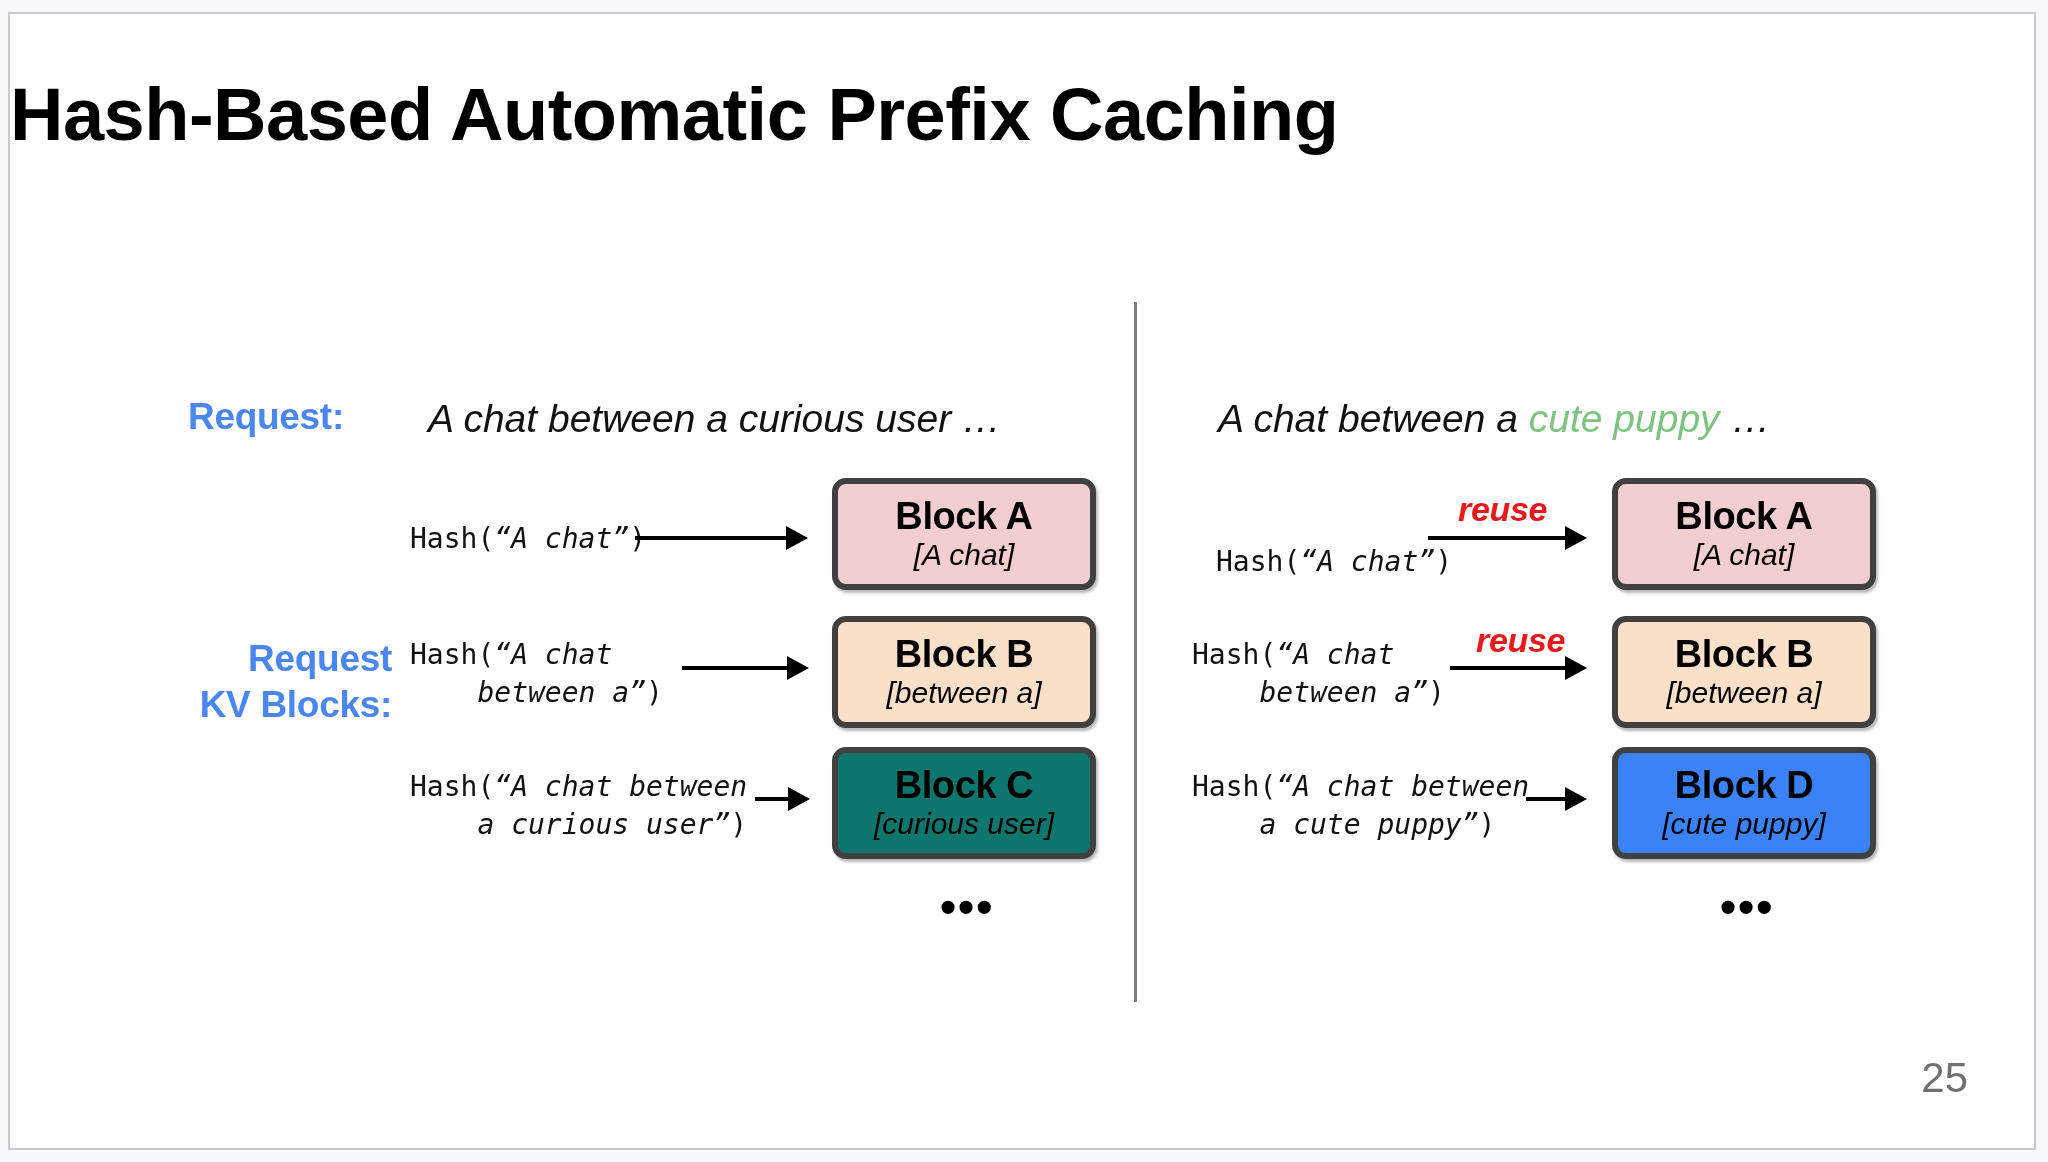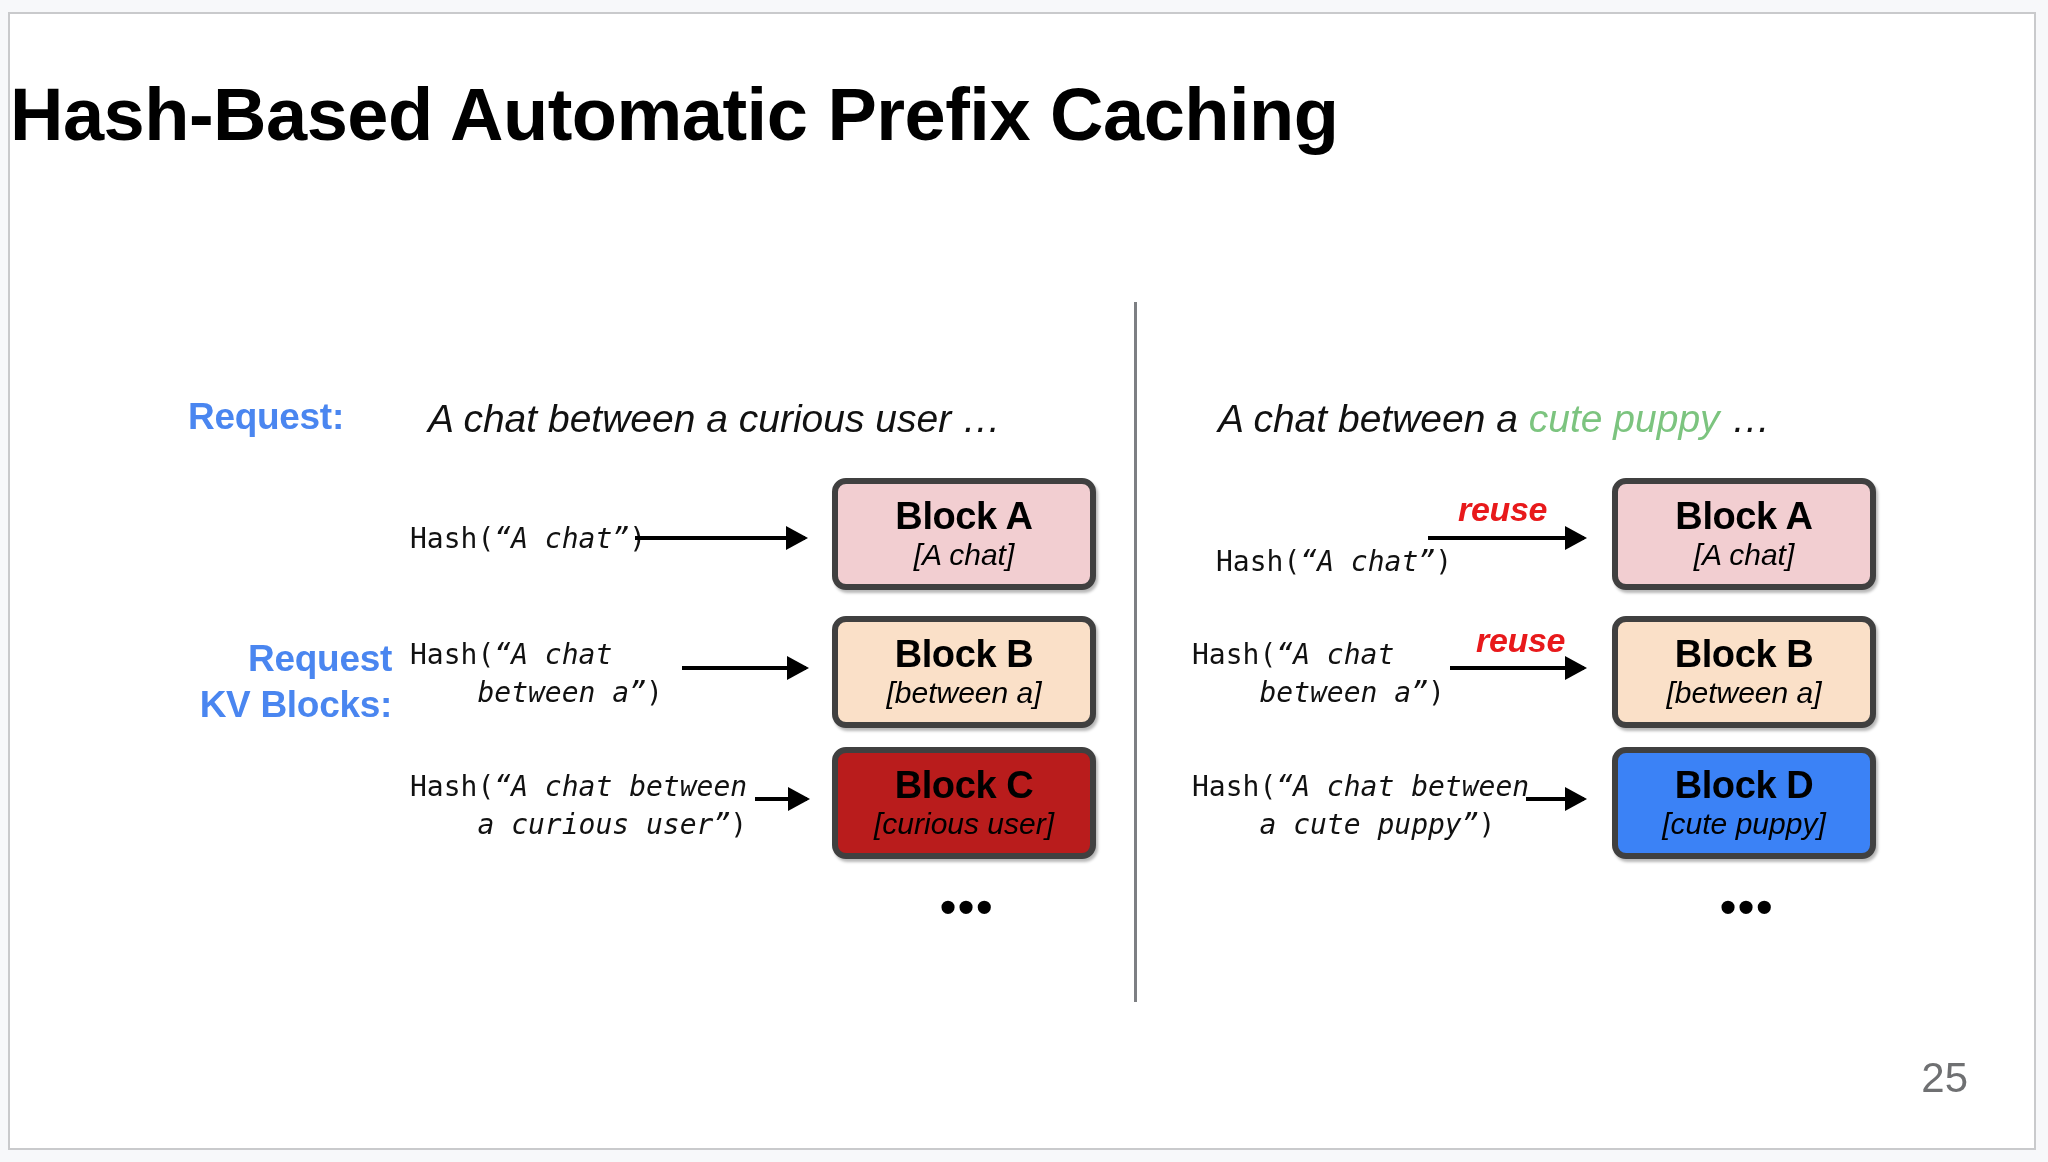--- a/index.html
+++ b/index.html
@@ -230,21 +230,21 @@
   <div class="arrow arrow-l3"></div>
 
   <div class="block blk-l1" style="background: rgb(242, 206, 209);">
     <div class="bname">Block A</div>
     <div class="bcontent">[A chat]</div>
   </div>
   <div class="block blk-l2" style="background: rgb(250, 224, 200);">
     <div class="bname">Block B</div>
     <div class="bcontent">[between a]</div>
   </div>
-  <div class="block blk-l3" style="background: #b91c1c;">
+  <div class="block blk-l3" style="background: #0f766e;">
     <div class="bname">Block C</div>
     <div class="bcontent">[curious user]</div>
   </div>
 
   <div class="dots dots-left">•••</div>
 
   <div class="prompt prompt-right">
     <span>A chat between a </span><span class="hl">cute puppy</span><span class="ell"> …</span>
   </div>
 

